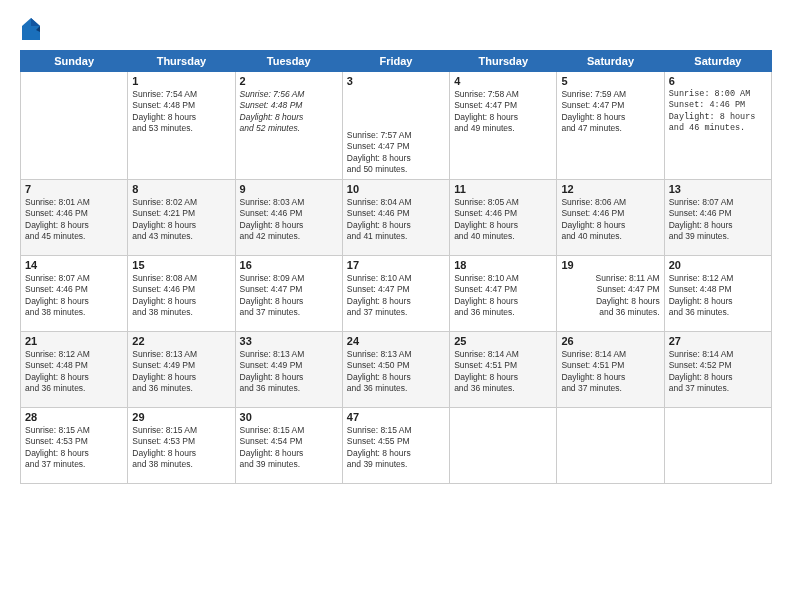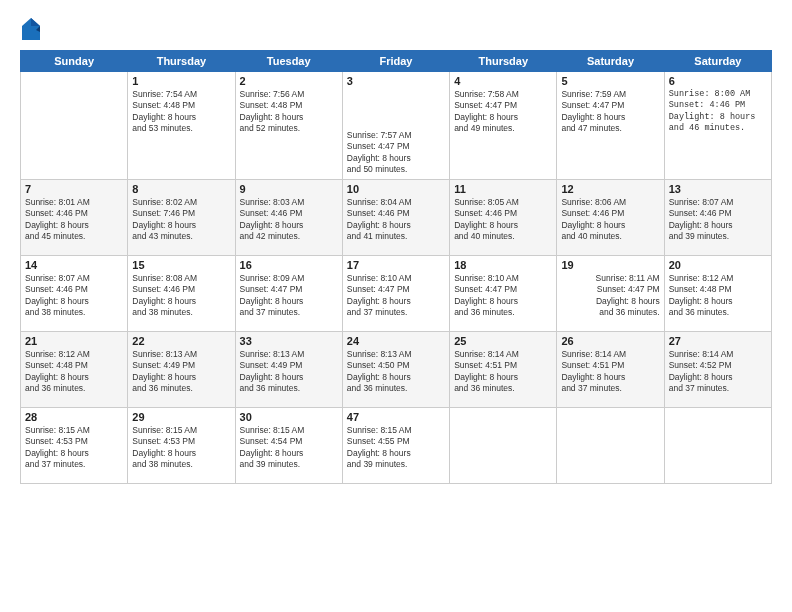--- a/index.html
+++ b/index.html
@@ -133,21 +133,21 @@
           <td class="empty-cell"></td>
           <td>
             <div class="day-num">1</div>
             <div class="day-info" style="white-space: pre-line;">Sunrise: 7:54 AM
 Sunset: 4:48 PM
 Daylight: 8 hours
 and 53 minutes.</div>
           </td>
           <td>
             <div class="day-num">2</div>
-            <div class="day-info" style="white-space: pre-line;">Sunrise: 7:56 AM
+            <div class="day-info" style="white-space: pre-line; font-style: italic;">Sunrise: 7:56 AM
 Sunset: 4:48 PM
 Daylight: 8 hours
 and 52 minutes.</div>
           </td>
           <td>
             <div class="day-num">3</div>
             <div class="day-info" style="white-space: pre-line; margin-top: 43px;">Sunrise: 7:57 AM
 Sunset: 4:47 PM
 Daylight: 8 hours
 and 50 minutes.</div>
@@ -178,21 +178,21 @@
           <td>
             <div class="day-num">7</div>
             <div class="day-info" style="white-space: pre-line;">Sunrise: 8:01 AM
 Sunset: 4:46 PM
 Daylight: 8 hours
 and 45 minutes.</div>
           </td>
           <td>
             <div class="day-num">8</div>
             <div class="day-info" style="white-space: pre-line;">Sunrise: 8:02 AM
-Sunset: 7:46 PM
+Sunset: 4:21 PM
 Daylight: 8 hours
 and 43 minutes.</div>
           </td>
           <td>
             <div class="day-num">9</div>
             <div class="day-info" style="white-space: pre-line;">Sunrise: 8:03 AM
 Sunset: 4:46 PM
 Daylight: 8 hours
 and 42 minutes.</div>
           </td>

